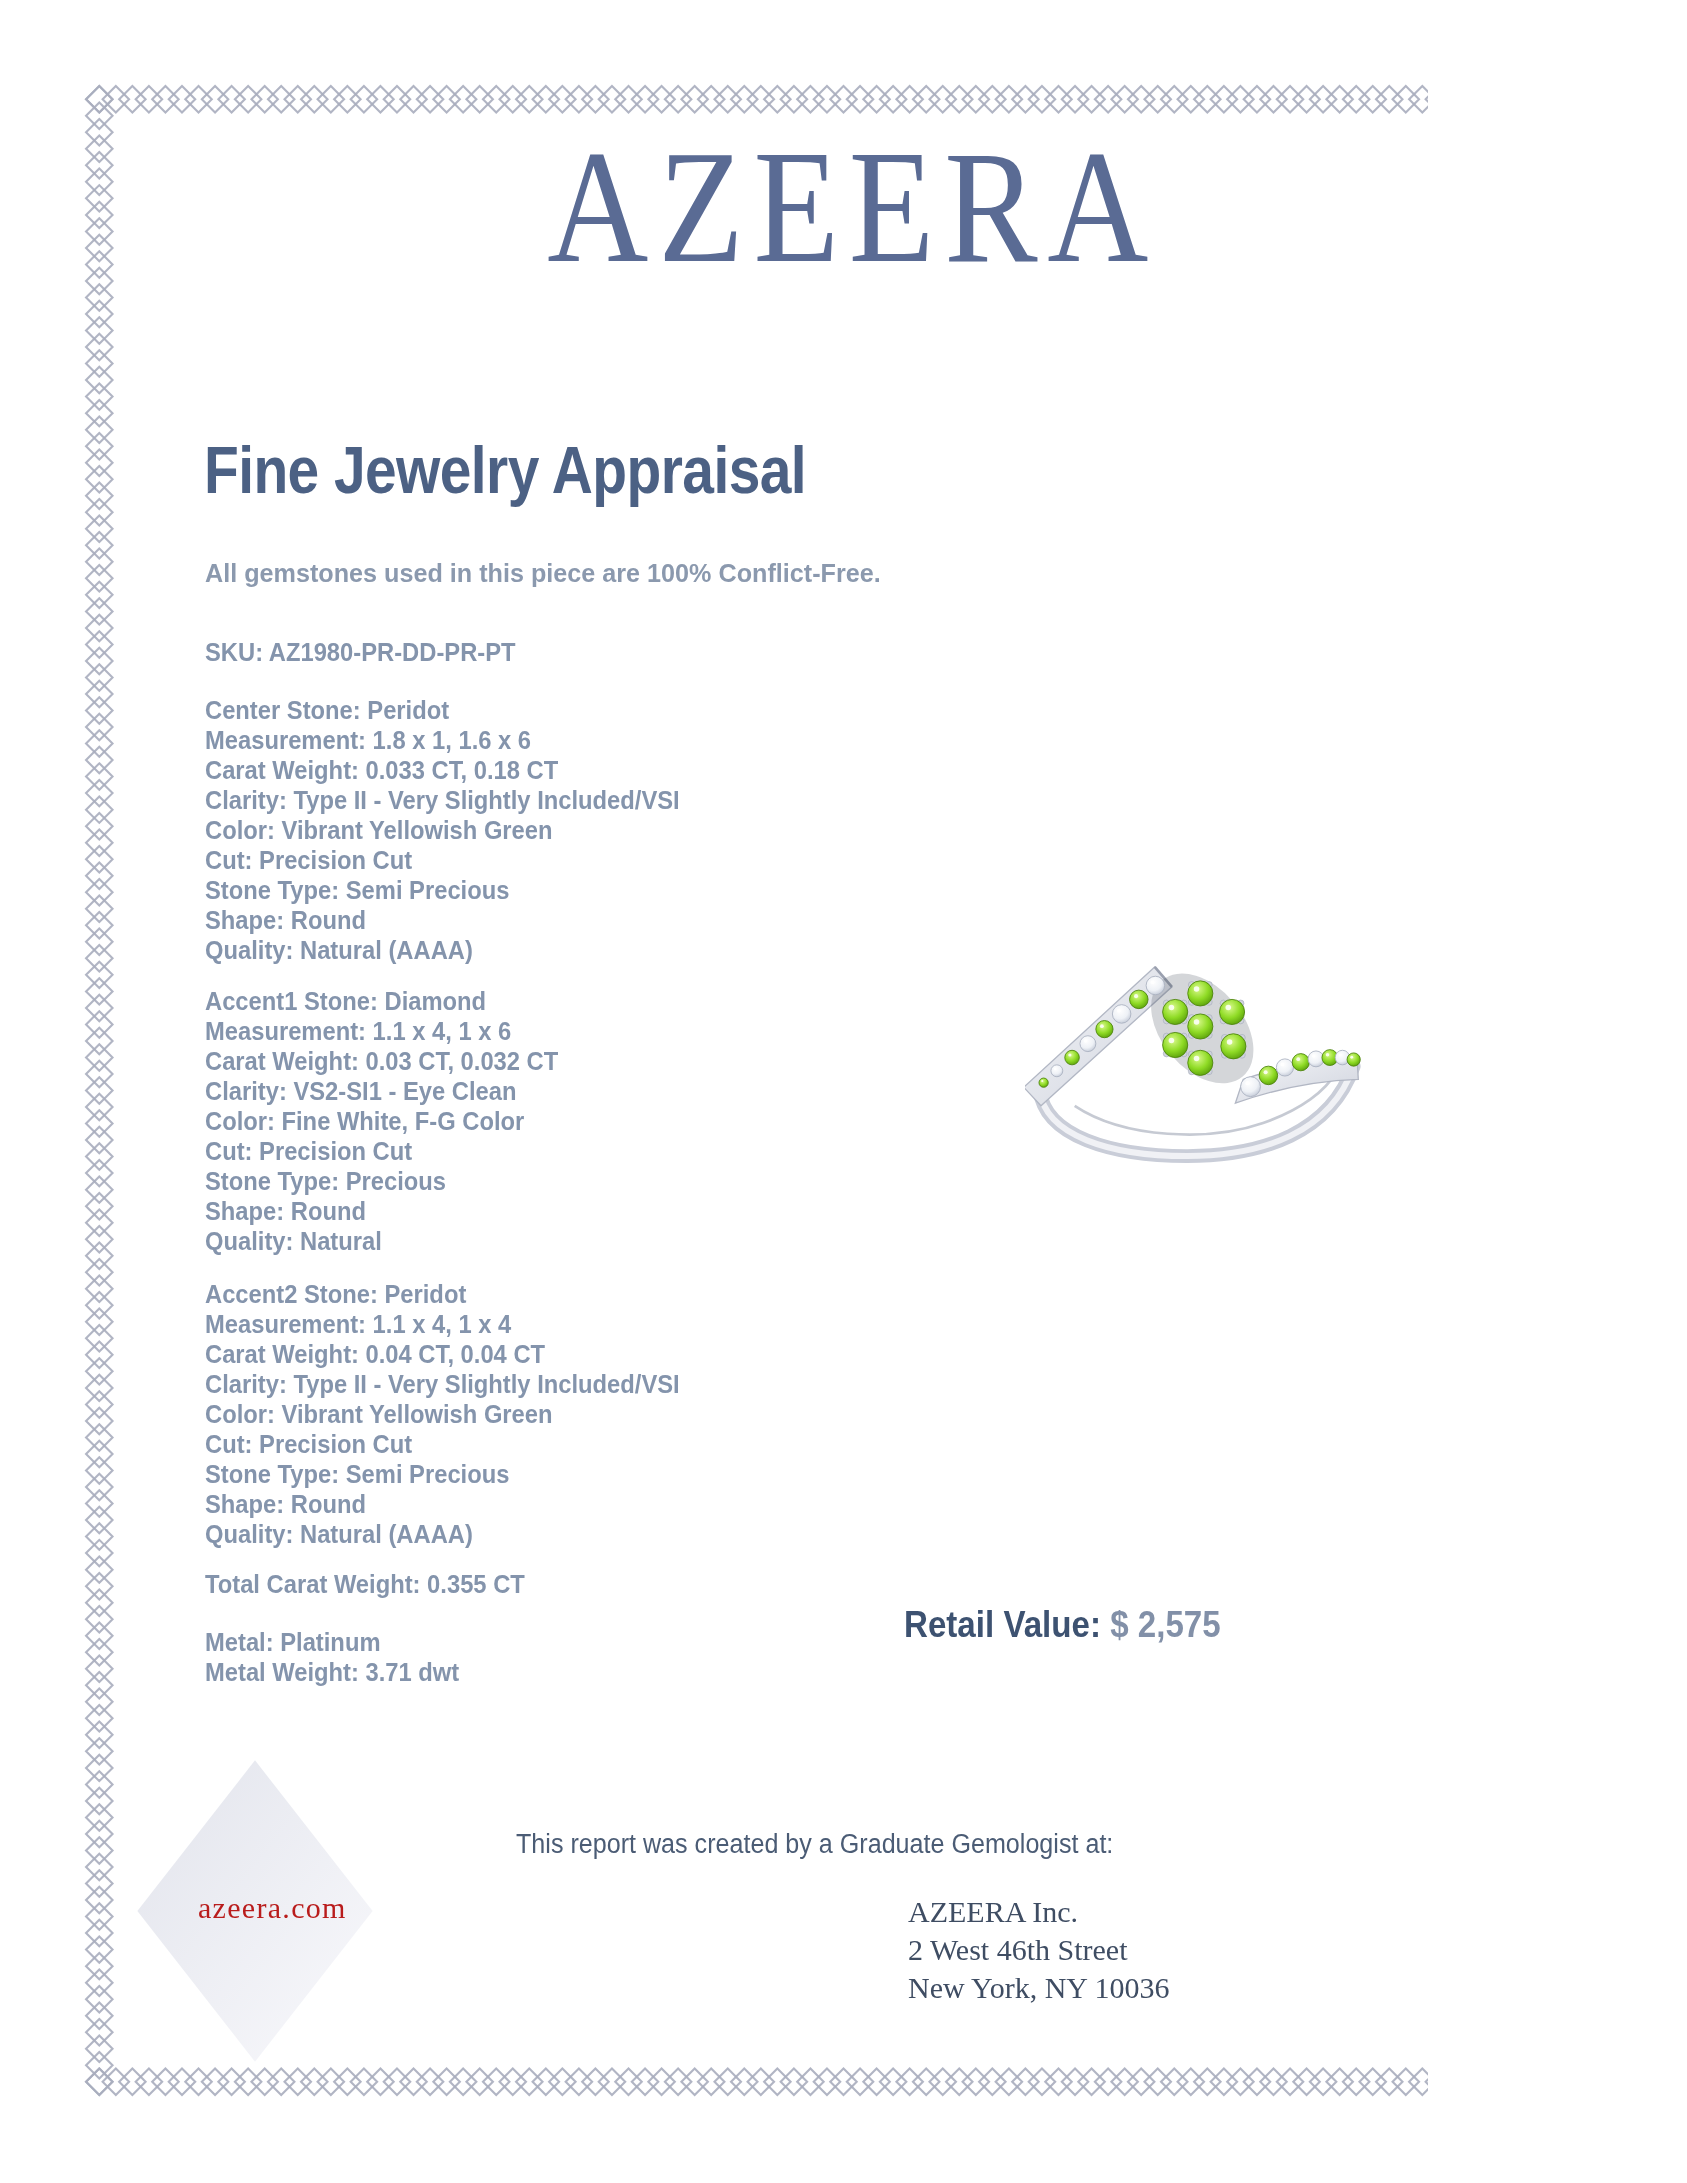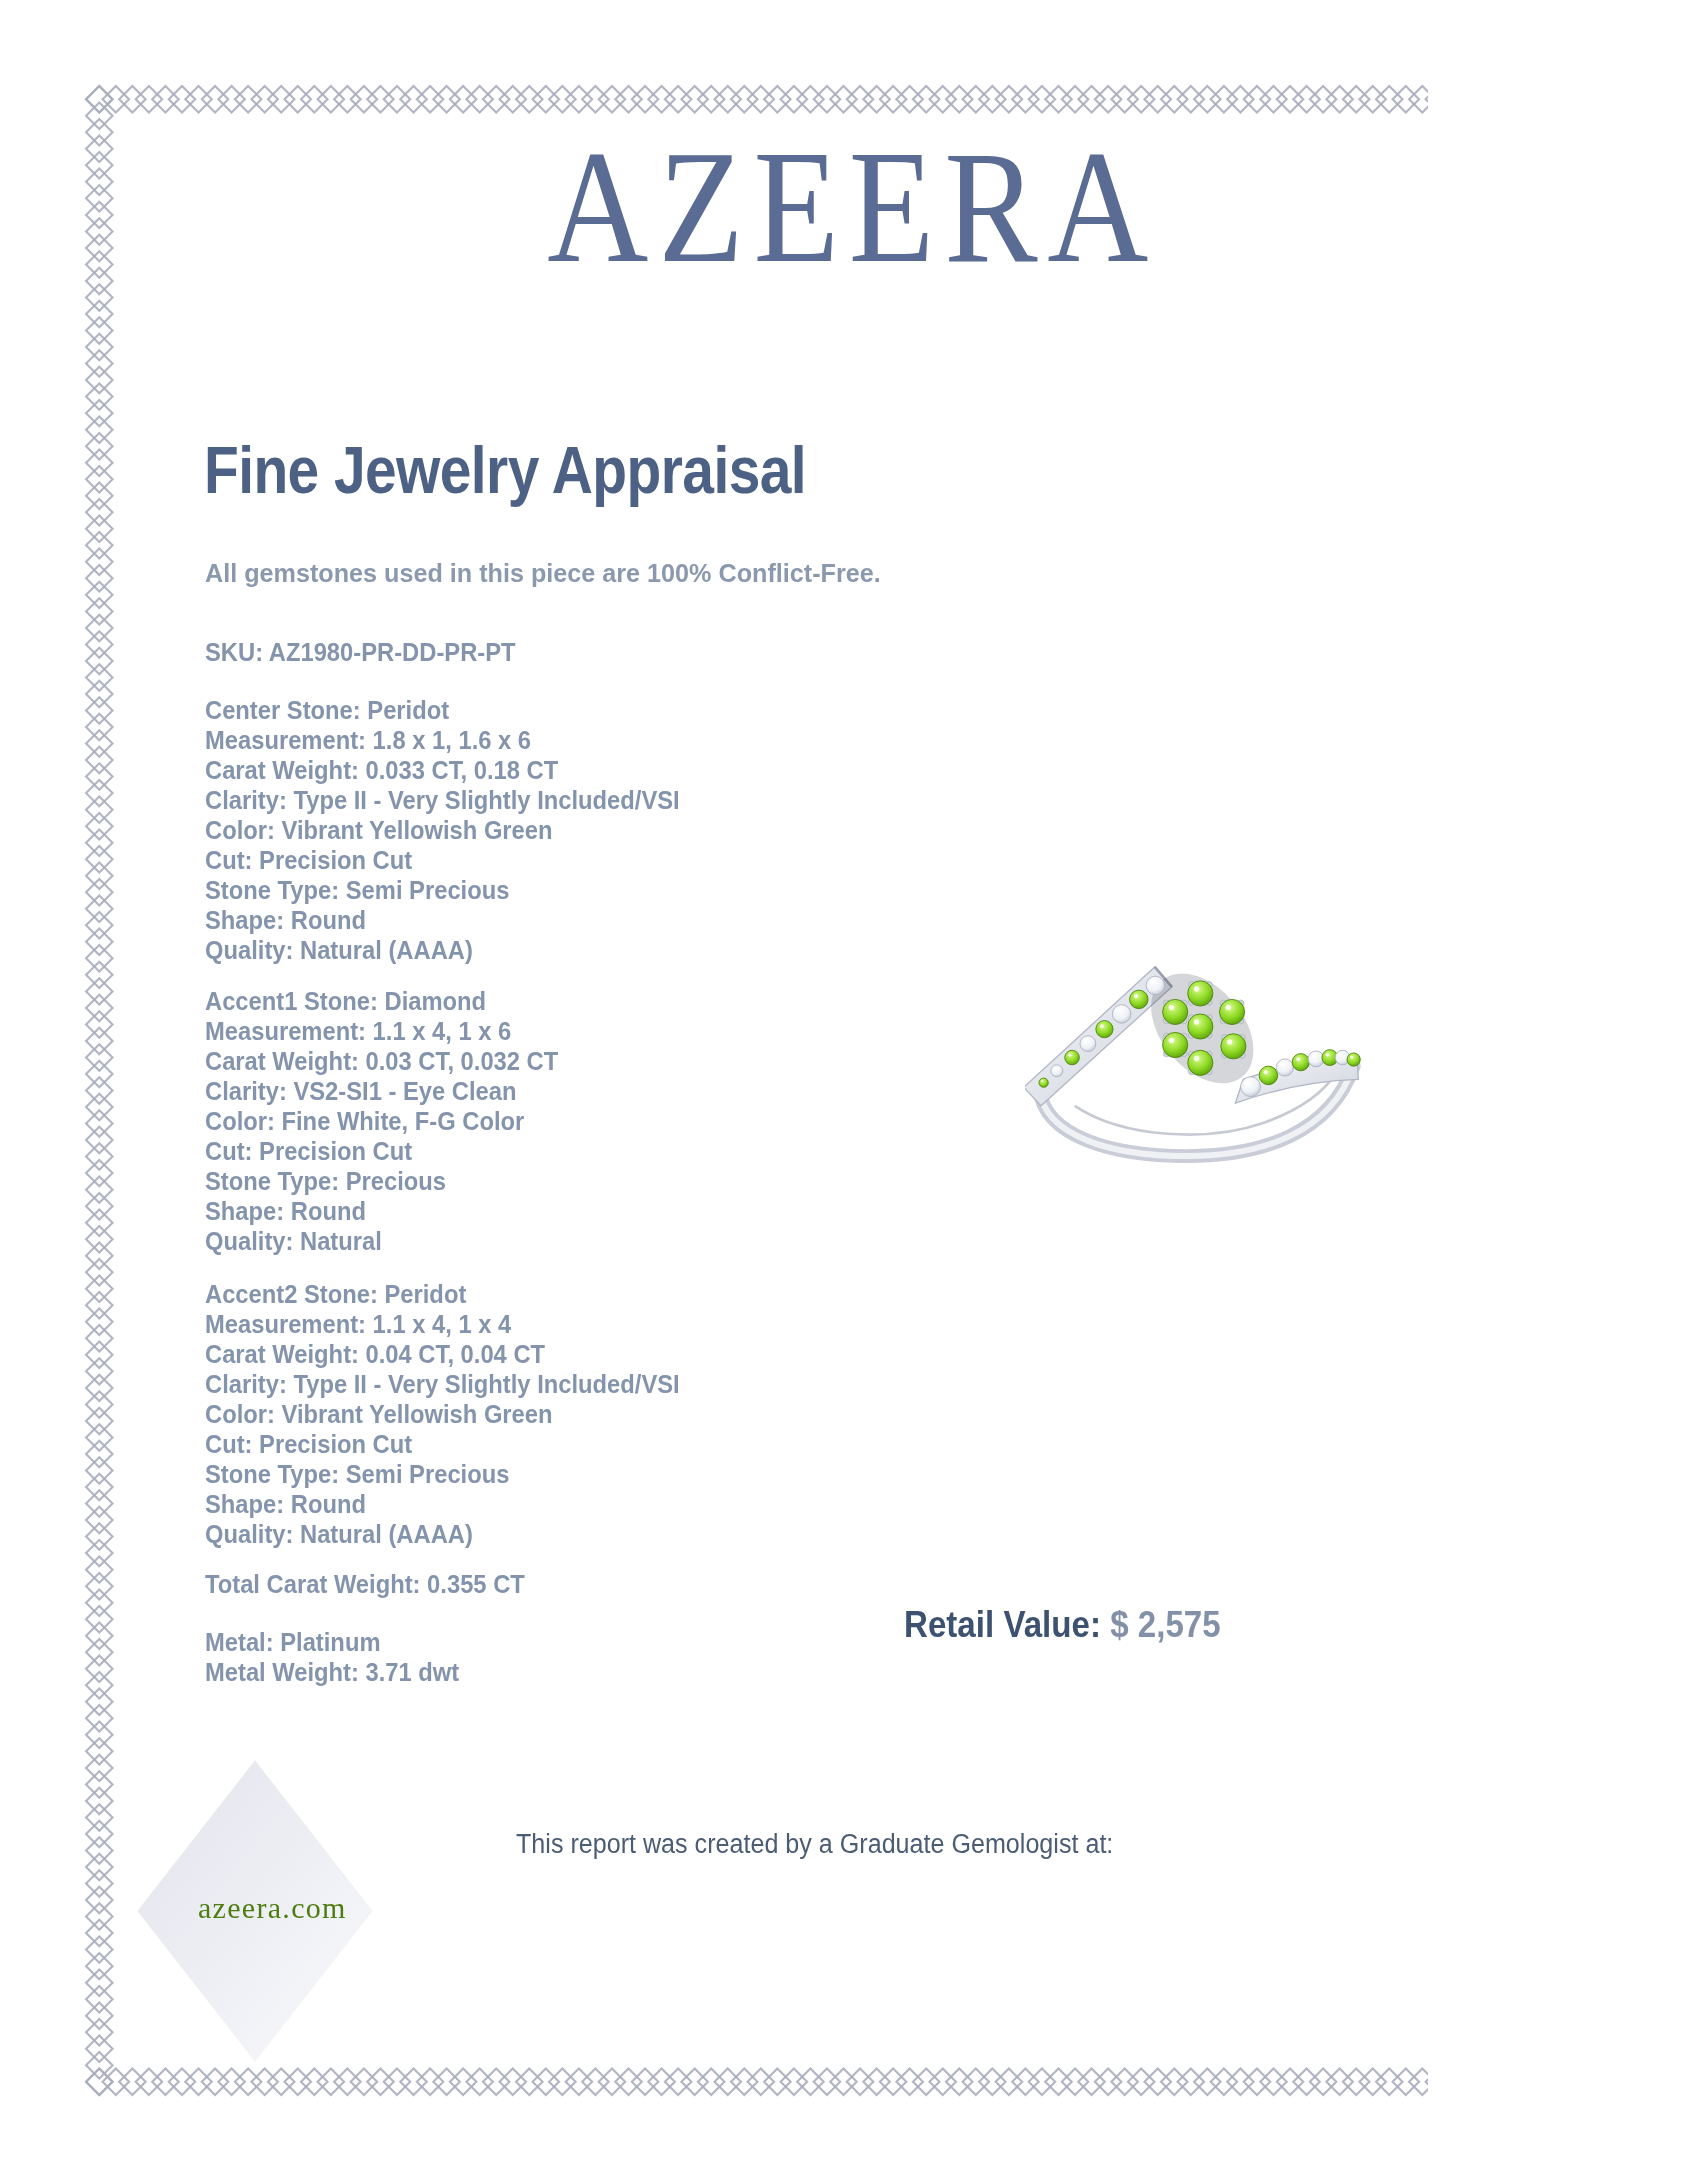--- a/index.html
+++ b/index.html
@@ -18,21 +18,21 @@
          transform:scaleX(0.95);transform-origin:0 0;white-space:nowrap;}
   .body{position:absolute;left:205px;font-size:25px;font-weight:700;color:#8494ac;
         line-height:30px;transform:scaleX(0.95);transform-origin:0 0;white-space:nowrap;}
   .retail{position:absolute;left:904px;top:1604px;font-size:36px;white-space:nowrap;
         transform:scaleX(0.92);transform-origin:0 0;}
   .retail .rl{font-weight:700;color:#3d5271;}
   .retail .rv{font-weight:600;color:#8290a8;}
   .ring{position:absolute;left:1025px;top:926px;width:344px;height:238px;}
   .diamond-bg{position:absolute;left:136px;top:1759px;width:238px;height:304px;}
   .site{position:absolute;left:198px;top:1891px;font-family:"Liberation Serif",serif;
-        font-size:30px;letter-spacing:1.3px;color:#4d7c0f;}
+        font-size:30px;letter-spacing:1.3px;color:#b91c1c;}
   .created{position:absolute;left:516px;top:1829px;font-size:27px;color:#4b5c75;
         transform:scaleX(0.93);transform-origin:0 0;white-space:nowrap;}
   .addr{position:absolute;left:908px;top:1893px;font-family:"Liberation Serif",serif;
         font-size:30px;color:#3f4d63;line-height:38px;white-space:nowrap;}
 </style>
 </head>
 <body>
 
 <div id="page">
 
@@ -634,15 +634,21 @@
         <stop offset="100%" stop-color="#f9f9fc"></stop>
       </linearGradient>
     </defs>
     <polygon points="180,2 358,230 180,458 2,230" fill="url(#gDiamondBg)"></polygon>
   </svg>
 
   <div class="site">azeera.com</div>
 
   <div class="created">This report was created by a Graduate Gemologist at:</div>
 
+  <div class="addr">
+
+  <div>AZEERA Inc.</div>
+      <div>2 West 46th Street</div>
+      <div>New York, NY 10036</div>
+    </div>
 
 </div>
 
 
 </body></html>

